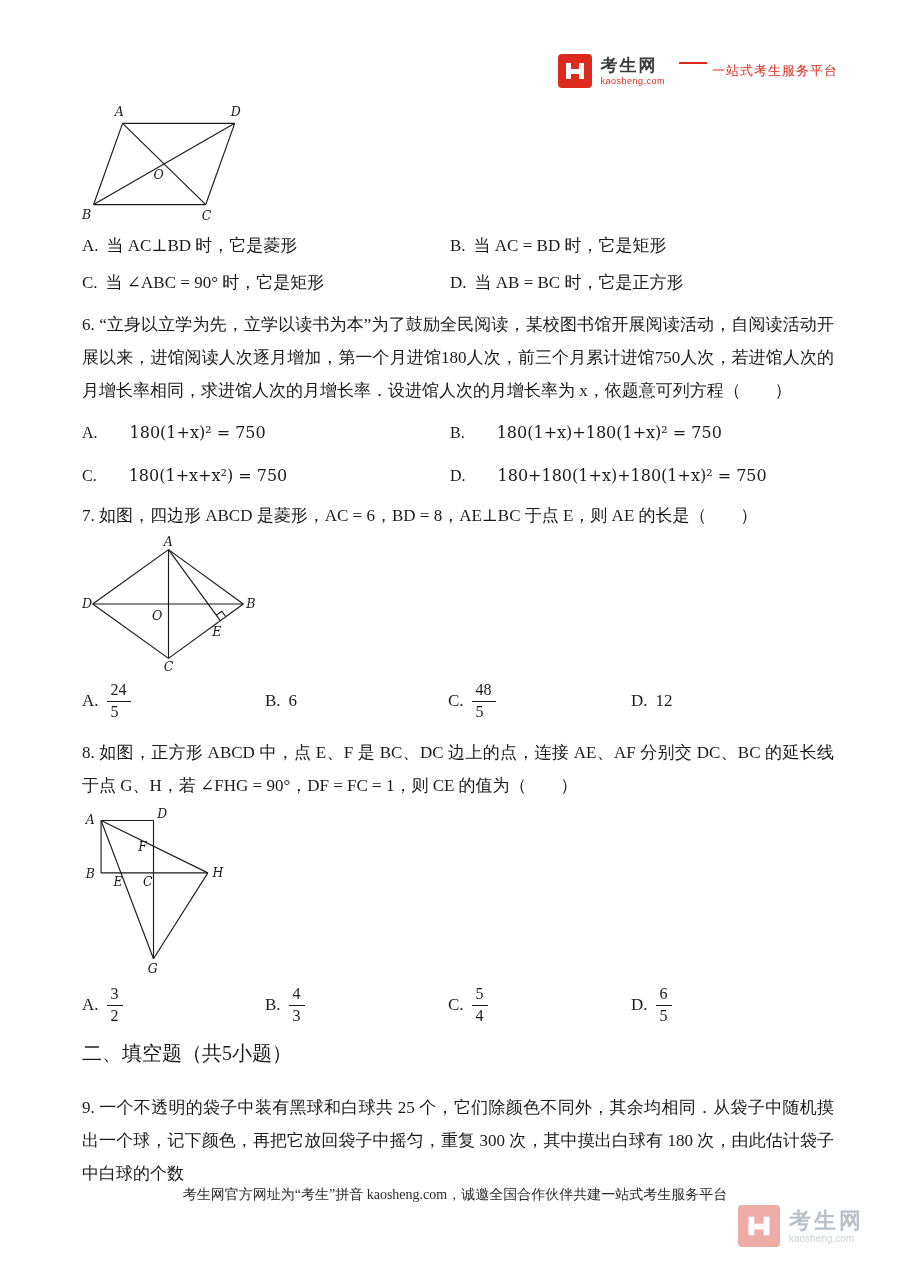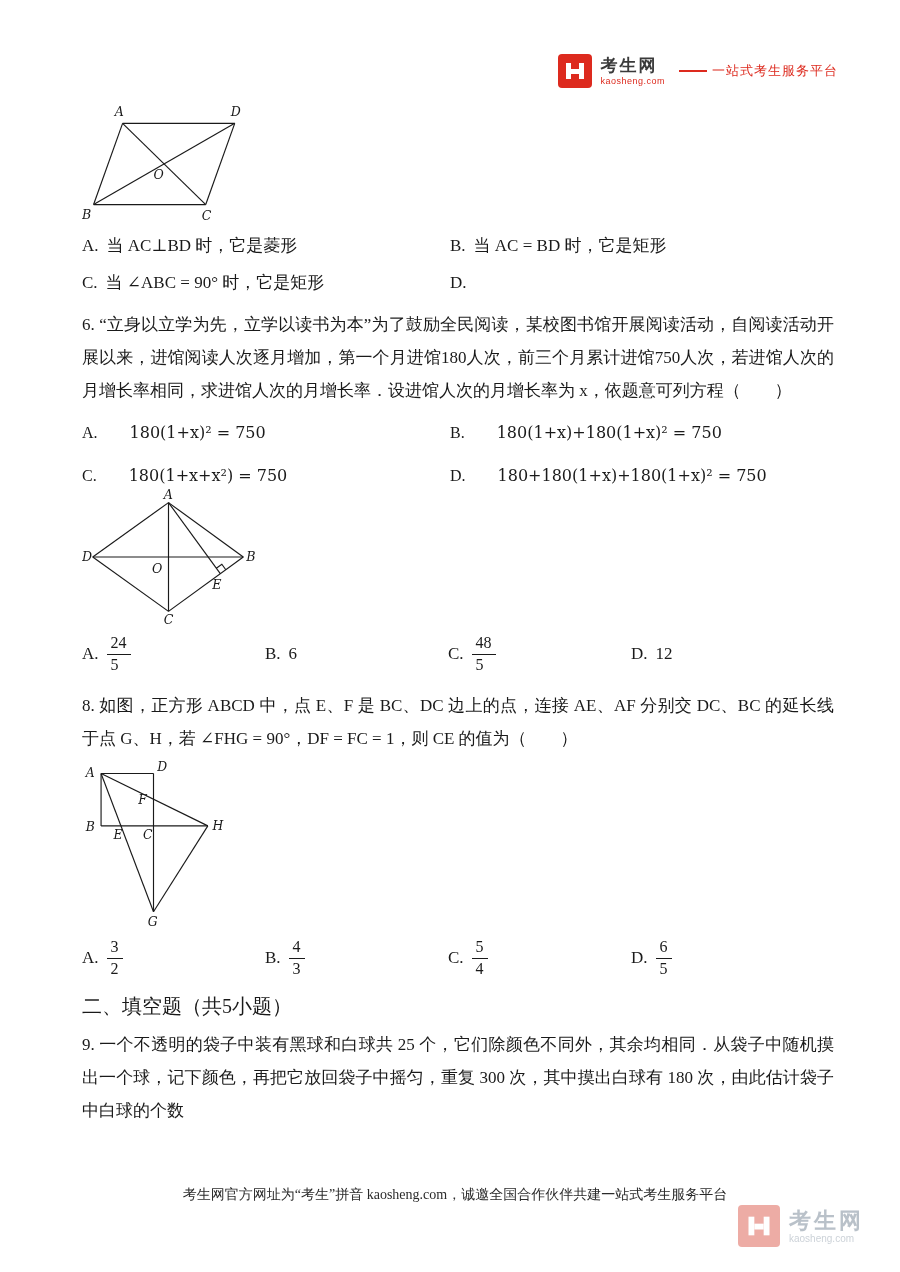--- a/index.html
+++ b/index.html
@@ -12,28 +12,28 @@
 
   
   .header { position:absolute; top:54px; right:62px; display:flex; align-items:center; gap:8px; }
   .logo-sq { width:34px; height:34px; background:#dd2a1e; border-radius:4px;
              display:flex; align-items:center; justify-content:center; flex:0 0 auto; }
   .brand-col { display:flex; flex-direction:column; line-height:1.15; }
   .brand-name { font-size:17px; font-weight:bold; color:#3a3a3a; letter-spacing:2px;
                 font-family:"Liberation Sans", sans-serif; }
   .brand-domain { font-size:9px; color:#dd2a1e; letter-spacing:.5px;
                   font-family:"Liberation Sans", sans-serif; }
-  .slogan-wrap { display:flex; align-items:center; margin-left:6px; }
+  .slogan-wrap { display:flex; margin-left:6px; }
   .slogan-dash { width:28px; height:2px; background:#dd2a1e; margin-right:5px; }
   .slogan { font-size:13px; color:#dd2a1e; letter-spacing:1px; }
 
   
   .content { position:absolute; left:82px; top:98px; width:752px; }
   .stem { font-size:17px; line-height:33px; text-align:justify; }
-  .mt14 { margin-top:14px; } .mt10 { margin-top:10px; } .mt8 { margin-top:8px; }
+  .mt14 { margin-top:14px; } .mt10 { margin-top:10px; } .mt8 { margin-top:24px; }
   .mt4 { margin-top:4px; } .mt2 { margin-top:2px; }
 
   .opts2 { display:grid; grid-template-columns:368px 1fr; row-gap:14px;
            margin-top:10px; font-size:17px; }
   .opts2eq { display:grid; grid-template-columns:368px 1fr; row-gap:24px;
              margin-top:16px; font-size:16px; }
   .opts4 { display:grid; grid-template-columns:183px 183px 183px 1fr;
            align-items:center; margin-top:4px; font-size:17px; min-height:50px; }
   .opt { display:flex; align-items:center; gap:8px; }
   .eq { font-family:"DejaVu Serif", serif;margin-left:24px; }
@@ -110,20 +110,21 @@
       <div class="opt">
         <span>B.</span>
         <span>当 AC = BD 时，它是矩形</span>
       </div>
       <div class="opt">
         <span>C.</span>
         <span>当 ∠ABC = 90° 时，它是矩形</span>
       </div>
       <div class="opt">
         <span>D.</span>
+        <span>当 AB = BC 时，它是正方形</span>
       </div>
     </div>
 
     <p class="stem mt14">6. “立身以立学为先，立学以读书为本”为了鼓励全民阅读，某校图书馆开展阅读活动，自阅读活动开展以来，进馆阅读人次逐月增加，第一个月进馆180人次，前三个月累计进馆750人次，若进馆人次的月增长率相同，求进馆人次的月增长率．设进馆人次的月增长率为 x，依题意可列方程（　　）</p>
     <div class="opts2eq">
       <div class="opt">
         <span>A.</span>
         <span class="eq">180(1+x)² = 750</span>
       </div>
       <div class="opt">
@@ -133,20 +134,21 @@
       <div class="opt">
         <span>C.</span>
         <span class="eq">180(1+x+x²) = 750</span>
       </div>
       <div class="opt">
         <span>D.</span>
         <span class="eq">180+180(1+x)+180(1+x)² = 750</span>
       </div>
     </div>
 
+    <p class="stem mt14">7. 如图，四边形 ABCD 是菱形，AC = 6，BD = 8，AE⊥BC 于点 E，则 AE 的长是（　　）</p>
 
     <svg class="figure mt2" width="173" height="136" viewBox="0 0 178 140">
       <line x1="89" y1="14" x2="11" y2="70"></line>
       <line x1="89" y1="14" x2="166" y2="70"></line>
       <line x1="11" y1="70" x2="89" y2="126"></line>
       <line x1="166" y1="70" x2="89" y2="126"></line>
       <line x1="89" y1="14" x2="89" y2="126"></line>
       <line x1="11" y1="70" x2="166" y2="70"></line>
       <line x1="89" y1="14" x2="142.3" y2="87.2"></line>
       <path d="M138.2 81.5 L143.9 77.4 L148 83.1"></path>

